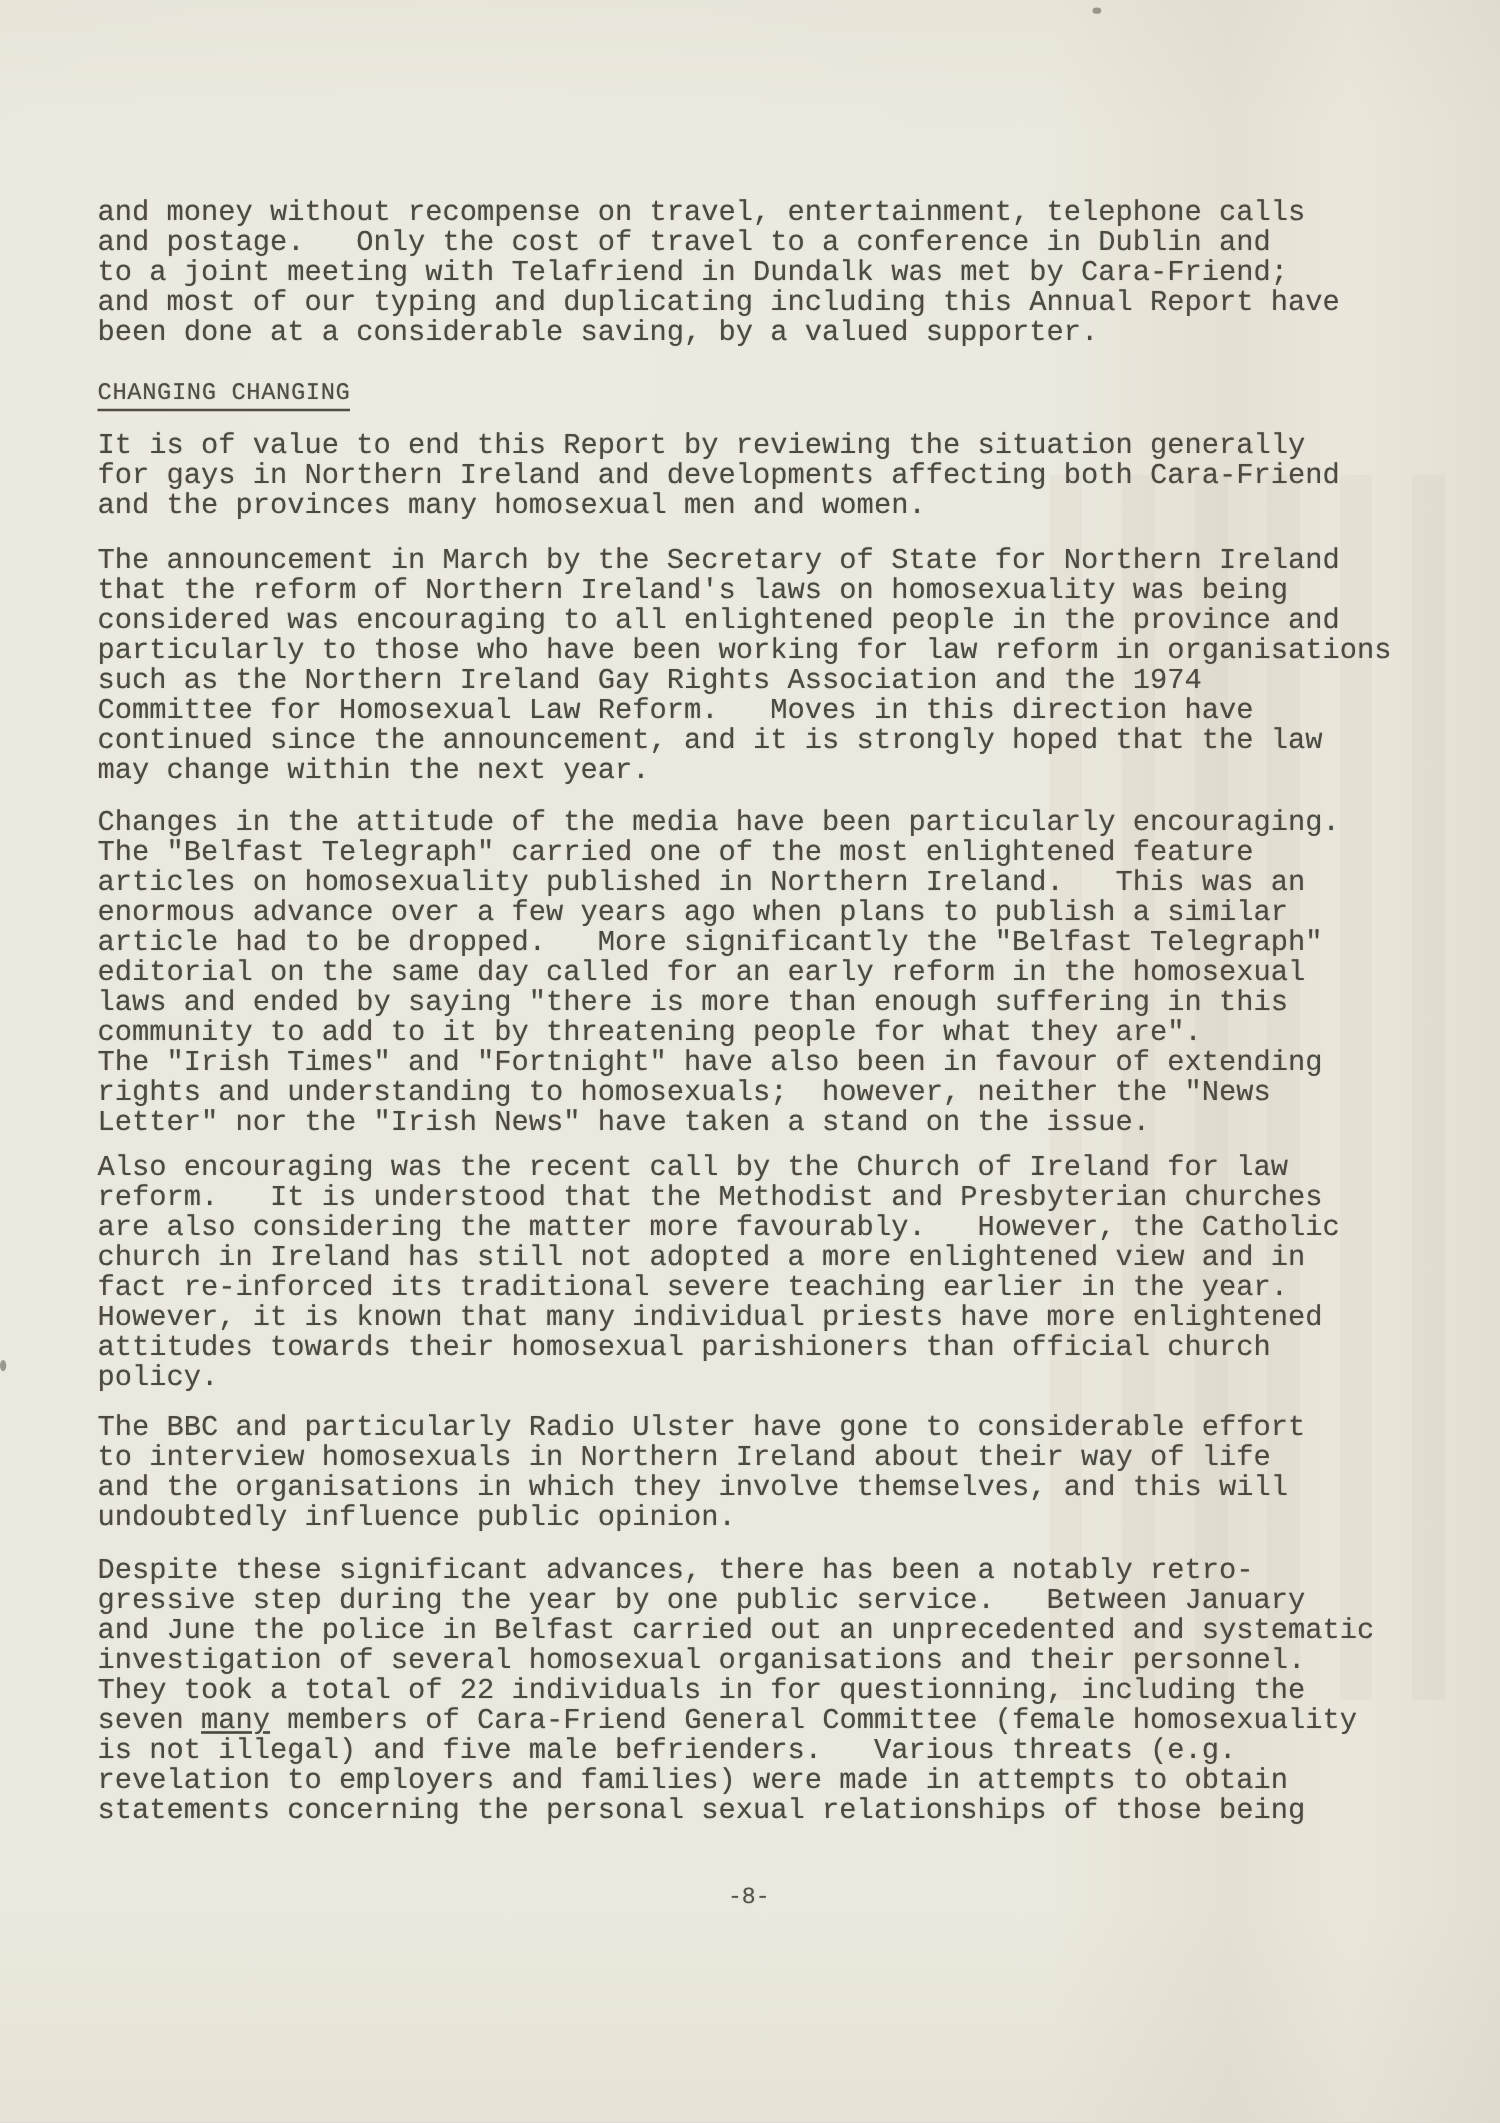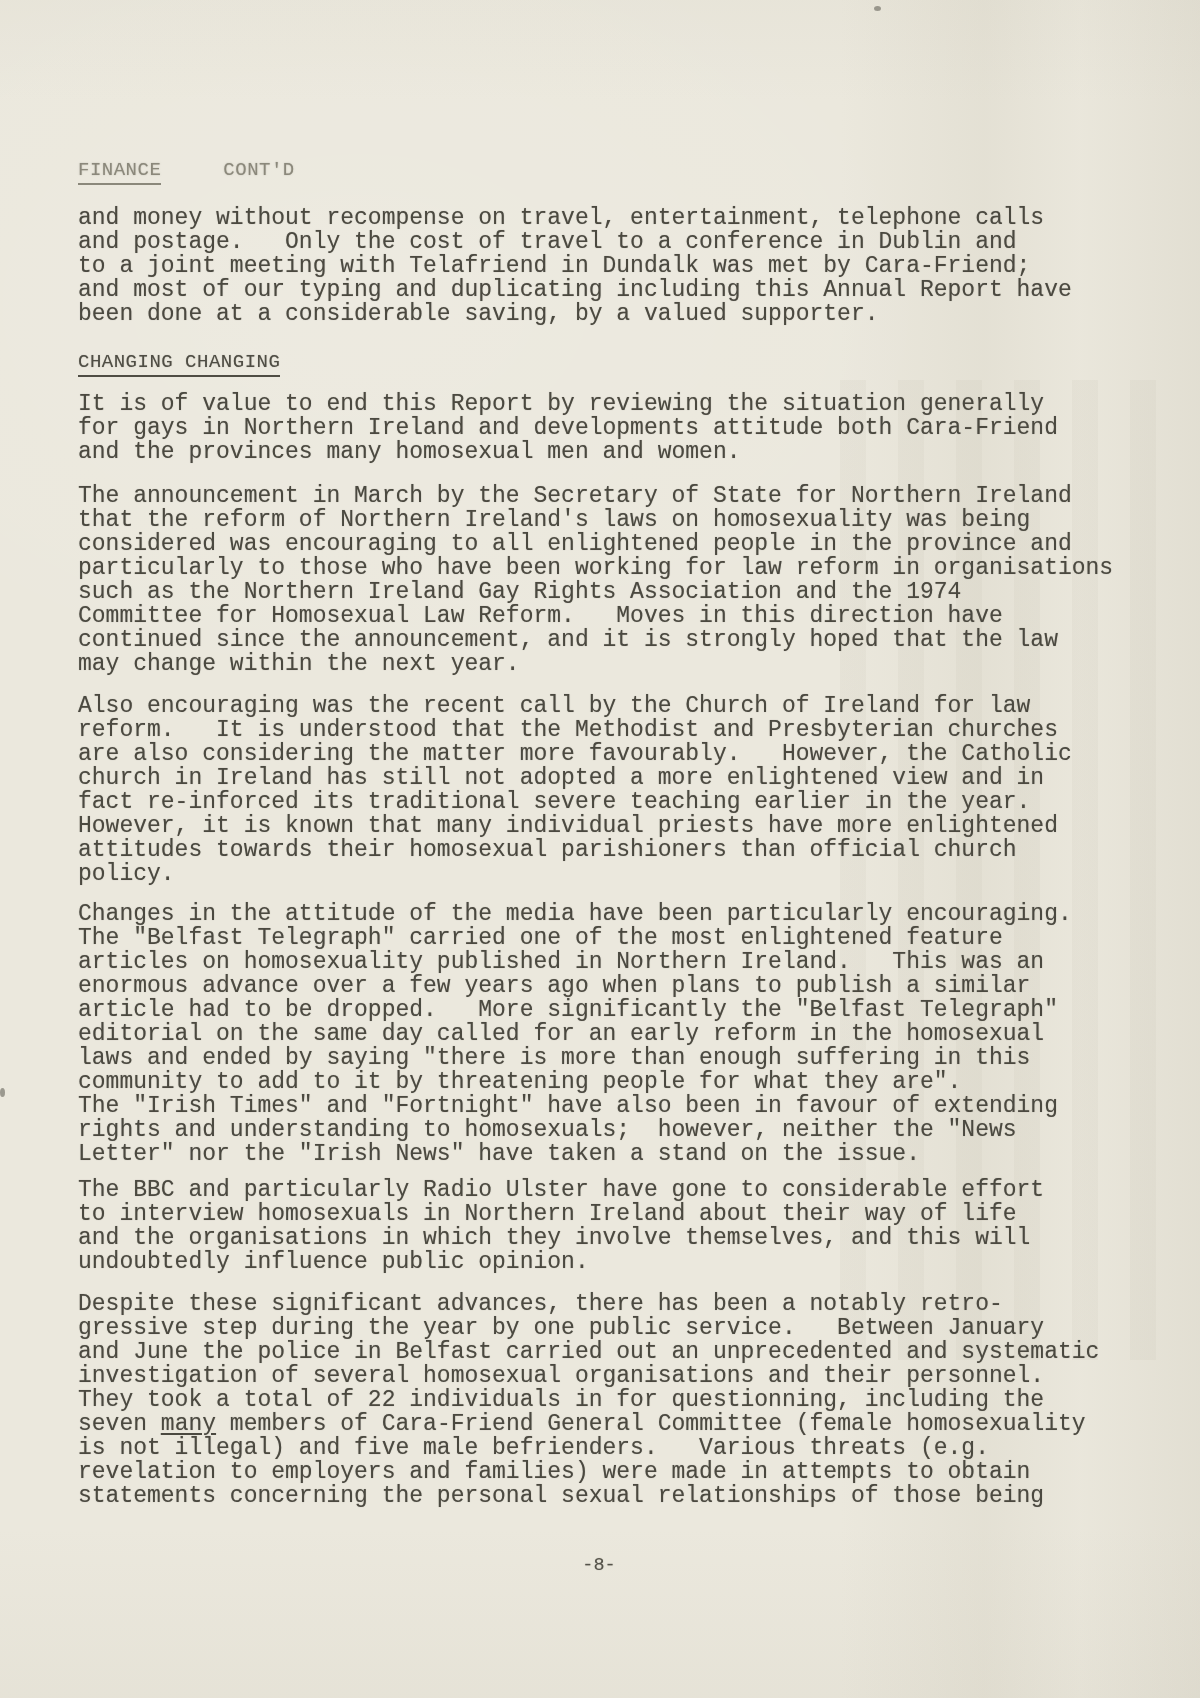--- a/index.html
+++ b/index.html
@@ -81,63 +81,62 @@
 </style>
 </head>
 <body>
 
 <div class="page">
   <div class="speck speck1"></div>
   <div class="speck speck2"></div>
 
   <div class="content">
 
-    <div class="heading-row h1-row"><span class="underline">FINANCE</span><span class="contd">CONT'D</span></div>
 
     <p class="para mb24">and money without recompense on travel, entertainment, telephone calls
 and postage.   Only the cost of travel to a conference in Dublin and
 to a joint meeting with Telafriend in Dundalk was met by Cara-Friend;
 and most of our typing and duplicating including this Annual Report have
 been done at a considerable saving, by a valued supporter.</p>
 
     <div class="heading-row h2-row"><span class="underline">CHANGING CHANGING</span></div>
 
     <p class="para mb20">It is of value to end this Report by reviewing the situation generally
-for gays in Northern Ireland and developments attitude both Cara-Friend
+for gays in Northern Ireland and developments affecting both Cara-Friend
 and the provinces many homosexual men and women.</p>
 
     <p class="para mb18">The announcement in March by the Secretary of State for Northern Ireland
 that the reform of Northern Ireland's laws on homosexuality was being
 considered was encouraging to all enlightened people in the province and
 particularly to those who have been working for law reform in organisations
 such as the Northern Ireland Gay Rights Association and the 1974
 Committee for Homosexual Law Reform.   Moves in this direction have
 continued since the announcement, and it is strongly hoped that the law
 may change within the next year.</p>
-
-    <p class="para mb16">Also encouraging was the recent call by the Church of Ireland for law
-reform.   It is understood that the Methodist and Presbyterian churches
-are also considering the matter more favourably.   However, the Catholic
-church in Ireland has still not adopted a more enlightened view and in
-fact re-inforced its traditional severe teaching earlier in the year.
-However, it is known that many individual priests have more enlightened
-attitudes towards their homosexual parishioners than official church
-policy.</p>
 
     <p class="para mb12">Changes in the attitude of the media have been particularly encouraging.
 The "Belfast Telegraph" carried one of the most enlightened feature
 articles on homosexuality published in Northern Ireland.   This was an
 enormous advance over a few years ago when plans to publish a similar
 article had to be dropped.   More significantly the "Belfast Telegraph"
 editorial on the same day called for an early reform in the homosexual
 laws and ended by saying "there is more than enough suffering in this
 community to add to it by threatening people for what they are".
 The "Irish Times" and "Fortnight" have also been in favour of extending
 rights and understanding to homosexuals;  however, neither the "News
 Letter" nor the "Irish News" have taken a stand on the issue.</p>
+
+    <p class="para mb16">Also encouraging was the recent call by the Church of Ireland for law
+reform.   It is understood that the Methodist and Presbyterian churches
+are also considering the matter more favourably.   However, the Catholic
+church in Ireland has still not adopted a more enlightened view and in
+fact re-inforced its traditional severe teaching earlier in the year.
+However, it is known that many individual priests have more enlightened
+attitudes towards their homosexual parishioners than official church
+policy.</p>
 
     <p class="para mb18">The BBC and particularly Radio Ulster have gone to considerable effort
 to interview homosexuals in Northern Ireland about their way of life
 and the organisations in which they involve themselves, and this will
 undoubtedly influence public opinion.</p>
 
     <p class="para mb46"><span>Despite these significant advances, there has been a notably retro-
 gressive step during the year by one public service.   Between January
 and June the police in Belfast carried out an unprecedented and systematic
 investigation of several homosexual organisations and their personnel.

